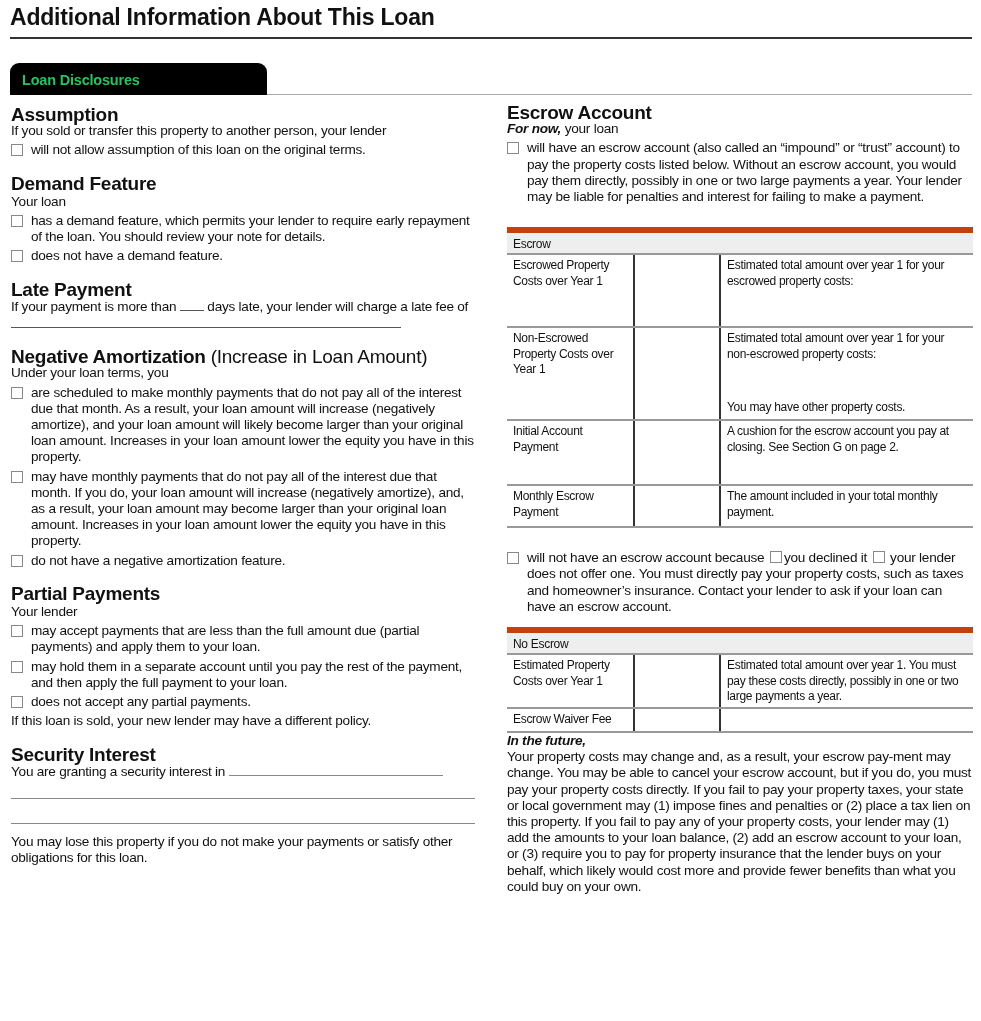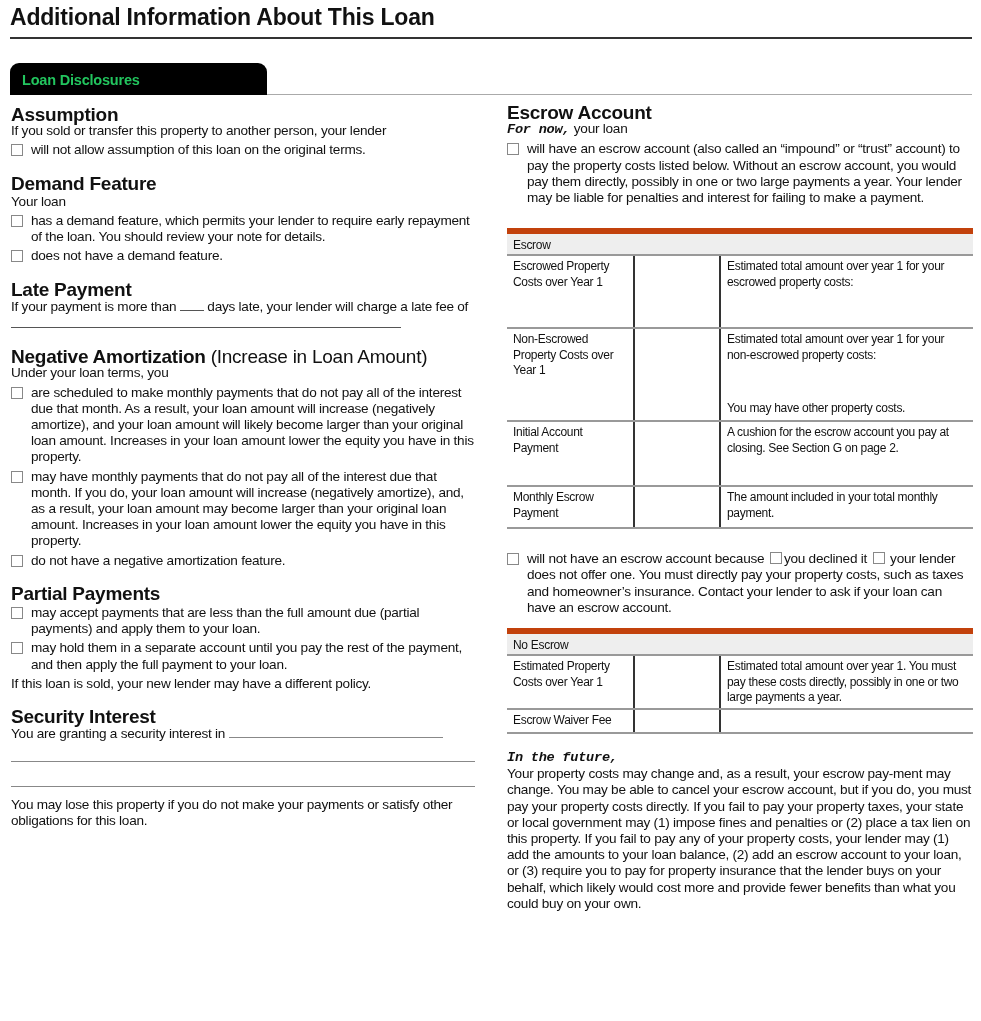--- a/index.html
+++ b/index.html
@@ -35,21 +35,21 @@
     position: absolute; left: 0; top: 2px; width: 12px; height: 12px;
     border: 1px solid #888; background: #fff; display: inline-block;
   }
   .cb-inline {
     display: inline-block; width: 12px; height: 12px; border: 1px solid #888;
     vertical-align: -1px; margin: 0 2px;
   }
   .blank { display: inline-block; border-bottom: 1px solid #555; height: 13px; vertical-align: baseline; }
   .line-full { height: 1px; background: #888; width: 464px; }
 
-  .italic-bold { font-style: italic; font-weight: bold; font-family: Liberation Mono, monospace; }
+  .italic-bold { font-style: italic; font-weight: bold; }
 
   table.escrow {
     width: 466px; border-collapse: collapse; font-size: 12px; line-height: 15.5px; letter-spacing: -0.3px;
   }
   table.escrow td { vertical-align: top; padding: 3px 6px 0 6px; }
   table.escrow .thead td {
     background: #eeeeee; border-top: 6px solid #c2410c; border-bottom: 2px solid #999;
     height: 24px; padding-top: 4px;
   }
   table.escrow td.c1 { width: 127px; }
@@ -110,27 +110,32 @@
       <span>may have monthly payments that do not pay all of the interest due that month. If you do, your loan amount will increase (negatively amortize), and, as a result, your loan amount may become larger than your original loan amount. Increases in your loan amount lower the equity you have in this property.</span>
     </div>
     <div class="cb-row">
       <span class="cb"></span>
       <span>do not have a negative amortization feature.</span>
     </div>
   </div>
 
   <div class="section">
     <div class="h">Partial Payments</div>
+    <div class="p" style="margin-top:2px">Your lender</div>
     <div class="cb-row">
       <span class="cb"></span>
       <span>may accept payments that are less than the full amount due (partial payments) and apply them to your loan.</span>
     </div>
     <div class="cb-row">
       <span class="cb"></span>
       <span>may hold them in a separate account until you pay the rest of the payment, and then apply the full payment to your loan.</span>
+    </div>
+    <div class="cb-row">
+      <span class="cb"></span>
+      <span>does not accept any partial payments.</span>
     </div>
     <div class="p" style="margin-top:3px">If this loan is sold, your new lender may have a different policy.</div>
   </div>
 
   <div class="section">
     <div class="h">Security Interest</div>
     <div class="p">
       <span>You are granting a security interest in</span>
       <span class="blank" style="width:214px; border-color:#888"></span>
     </div>
@@ -198,17 +203,17 @@
       <td>Estimated total amount over year 1. You must pay these costs directly, possibly in one or two large payments a year.</td>
     </tr>
     <tr class="r" style="height:24px">
       <td class="c1">Escrow Waiver Fee</td>
       <td class="c2"></td>
       <td></td>
     </tr>
   </tbody>
     </table>
 
-  <div style="margin-top:16px">
+  <div style="">
     <div class="italic-bold">In the future,</div>
     <div class="p">Your property costs may change and, as a result, your escrow pay-ment may change. You may be able to cancel your escrow account, but if you do, you must pay your property costs directly. If you fail to pay your property taxes, your state or local government may (1) impose fines and penalties or (2) place a tax lien on this property. If you fail to pay any of your property costs, your lender may (1) add the amounts to your loan balance, (2) add an escrow account to your loan, or (3) require you to pay for property insurance that the lender buys on your behalf, which likely would cost more and provide fewer benefits than what you could buy on your own.</div>
   </div>
 </div>
 
 </body></html>

